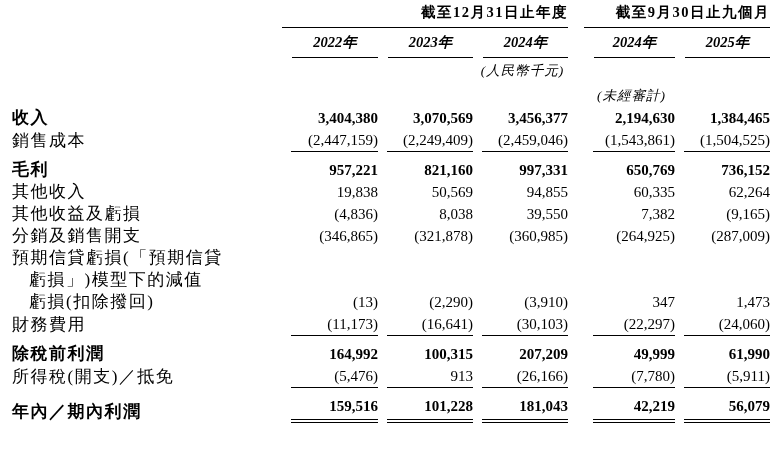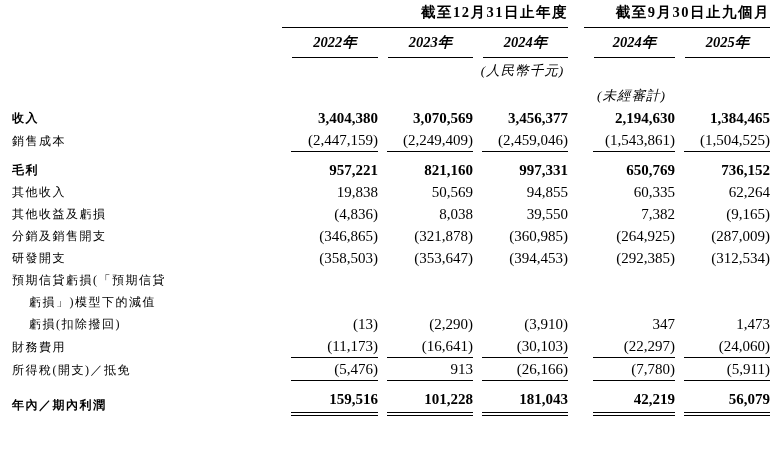--- a/index.html
+++ b/index.html
@@ -49,21 +49,21 @@
     font-style: italic;
     font-size: 13.5px;
     text-align: center;
     letter-spacing: 1px;
     white-space: nowrap;
   }
   tr.currency-row td { padding-top: 4px; }
   tr.unaudited-row td { padding-top: 7px; padding-bottom: 2px; }
   
   .label-cell {
-    font-size: 12px;
+    font-size: 17px;
     letter-spacing: 1.5px;
     vertical-align: bottom;
   }
   .label-line {
     display: flex;
     align-items: flex-end;
     line-height: 22px;
     white-space: nowrap;
   }
   .label-line.cont { padding-left: 17px; }
@@ -293,44 +293,20 @@
         <td class="val-cell">
           <div class="val">(264,925)</div>
         </td>
         <td class="val-cell">
           <div class="val">(287,009)</div>
         </td>
       </tr>
       <tr>
         <td class="label-cell">
           <div class="label-line">
-            <span>研發開支</span>
-            <span class="leader"></span>
-          </div>
-        </td>
-        <td class="val-cell">
-          <div class="val">(358,503)</div>
-        </td>
-        <td class="val-cell">
-          <div class="val">(353,647)</div>
-        </td>
-        <td class="val-cell">
-          <div class="val">(394,453)</div>
-        </td>
-        <td class="spacer-cell"></td>
-        <td class="val-cell">
-          <div class="val">(292,385)</div>
-        </td>
-        <td class="val-cell">
-          <div class="val">(312,534)</div>
-        </td>
-      </tr>
-      <tr>
-        <td class="label-cell">
-          <div class="label-line">
             <span>預期信貸虧損(「預期信貸</span>
           </div>
           <div class="label-line cont">
             <span>虧損」)模型下的減值</span>
           </div>
           <div class="label-line cont">
             <span>虧損(扣除撥回)</span>
             <span class="leader"></span>
           </div>
         </td>
@@ -366,20 +342,44 @@
         </td>
         <td class="val-cell">
           <div class="val">(30,103)</div>
         </td>
         <td class="spacer-cell"></td>
         <td class="val-cell">
           <div class="val">(22,297)</div>
         </td>
         <td class="val-cell">
           <div class="val">(24,060)</div>
+        </td>
+      </tr>
+      <tr class="bold section-start">
+        <td class="label-cell">
+          <div class="label-line">
+            <span>除稅前利潤</span>
+            <span class="leader"></span>
+          </div>
+        </td>
+        <td class="val-cell">
+          <div class="val">164,992</div>
+        </td>
+        <td class="val-cell">
+          <div class="val">100,315</div>
+        </td>
+        <td class="val-cell">
+          <div class="val">207,209</div>
+        </td>
+        <td class="spacer-cell"></td>
+        <td class="val-cell">
+          <div class="val">49,999</div>
+        </td>
+        <td class="val-cell">
+          <div class="val">61,990</div>
         </td>
       </tr>
       <tr class="rule-single">
         <td class="label-cell">
           <div class="label-line">
             <span>所得稅(開支)／抵免</span>
             <span class="leader"></span>
           </div>
         </td>
         <td class="val-cell">

